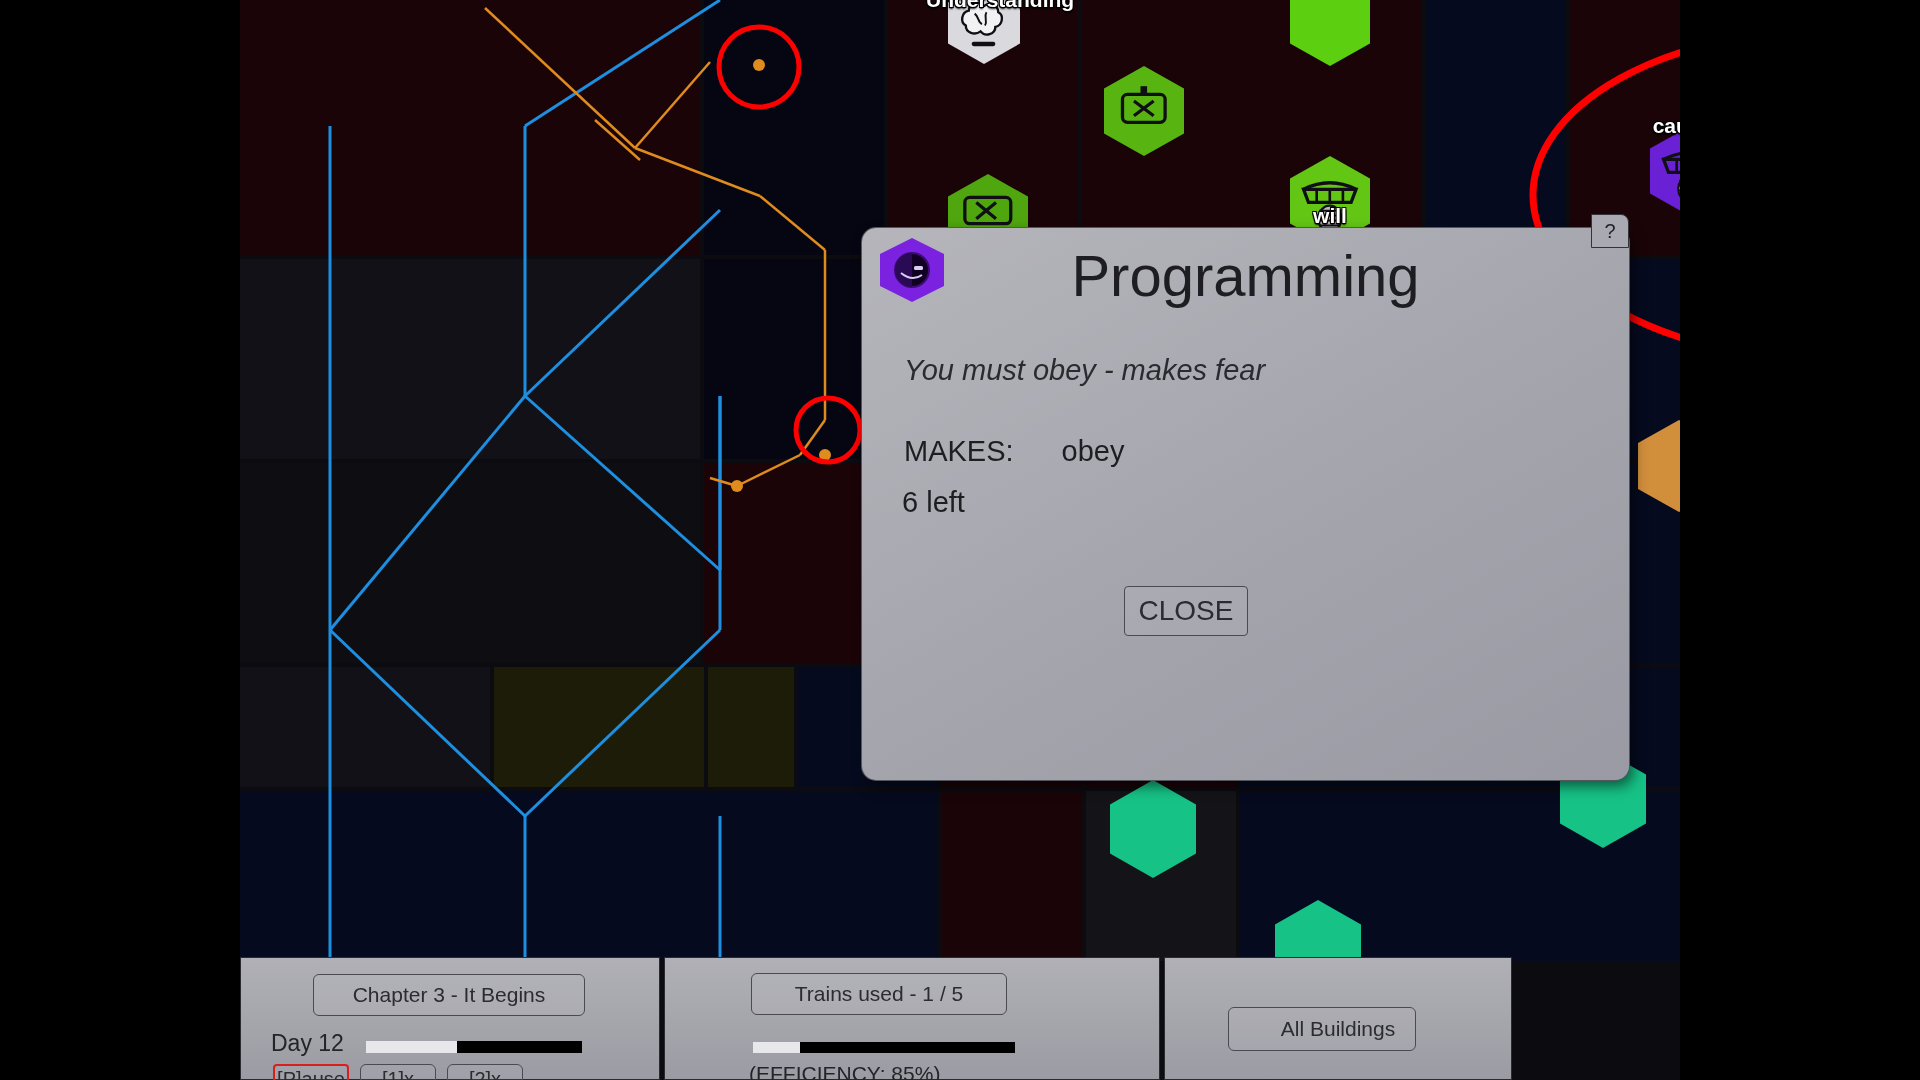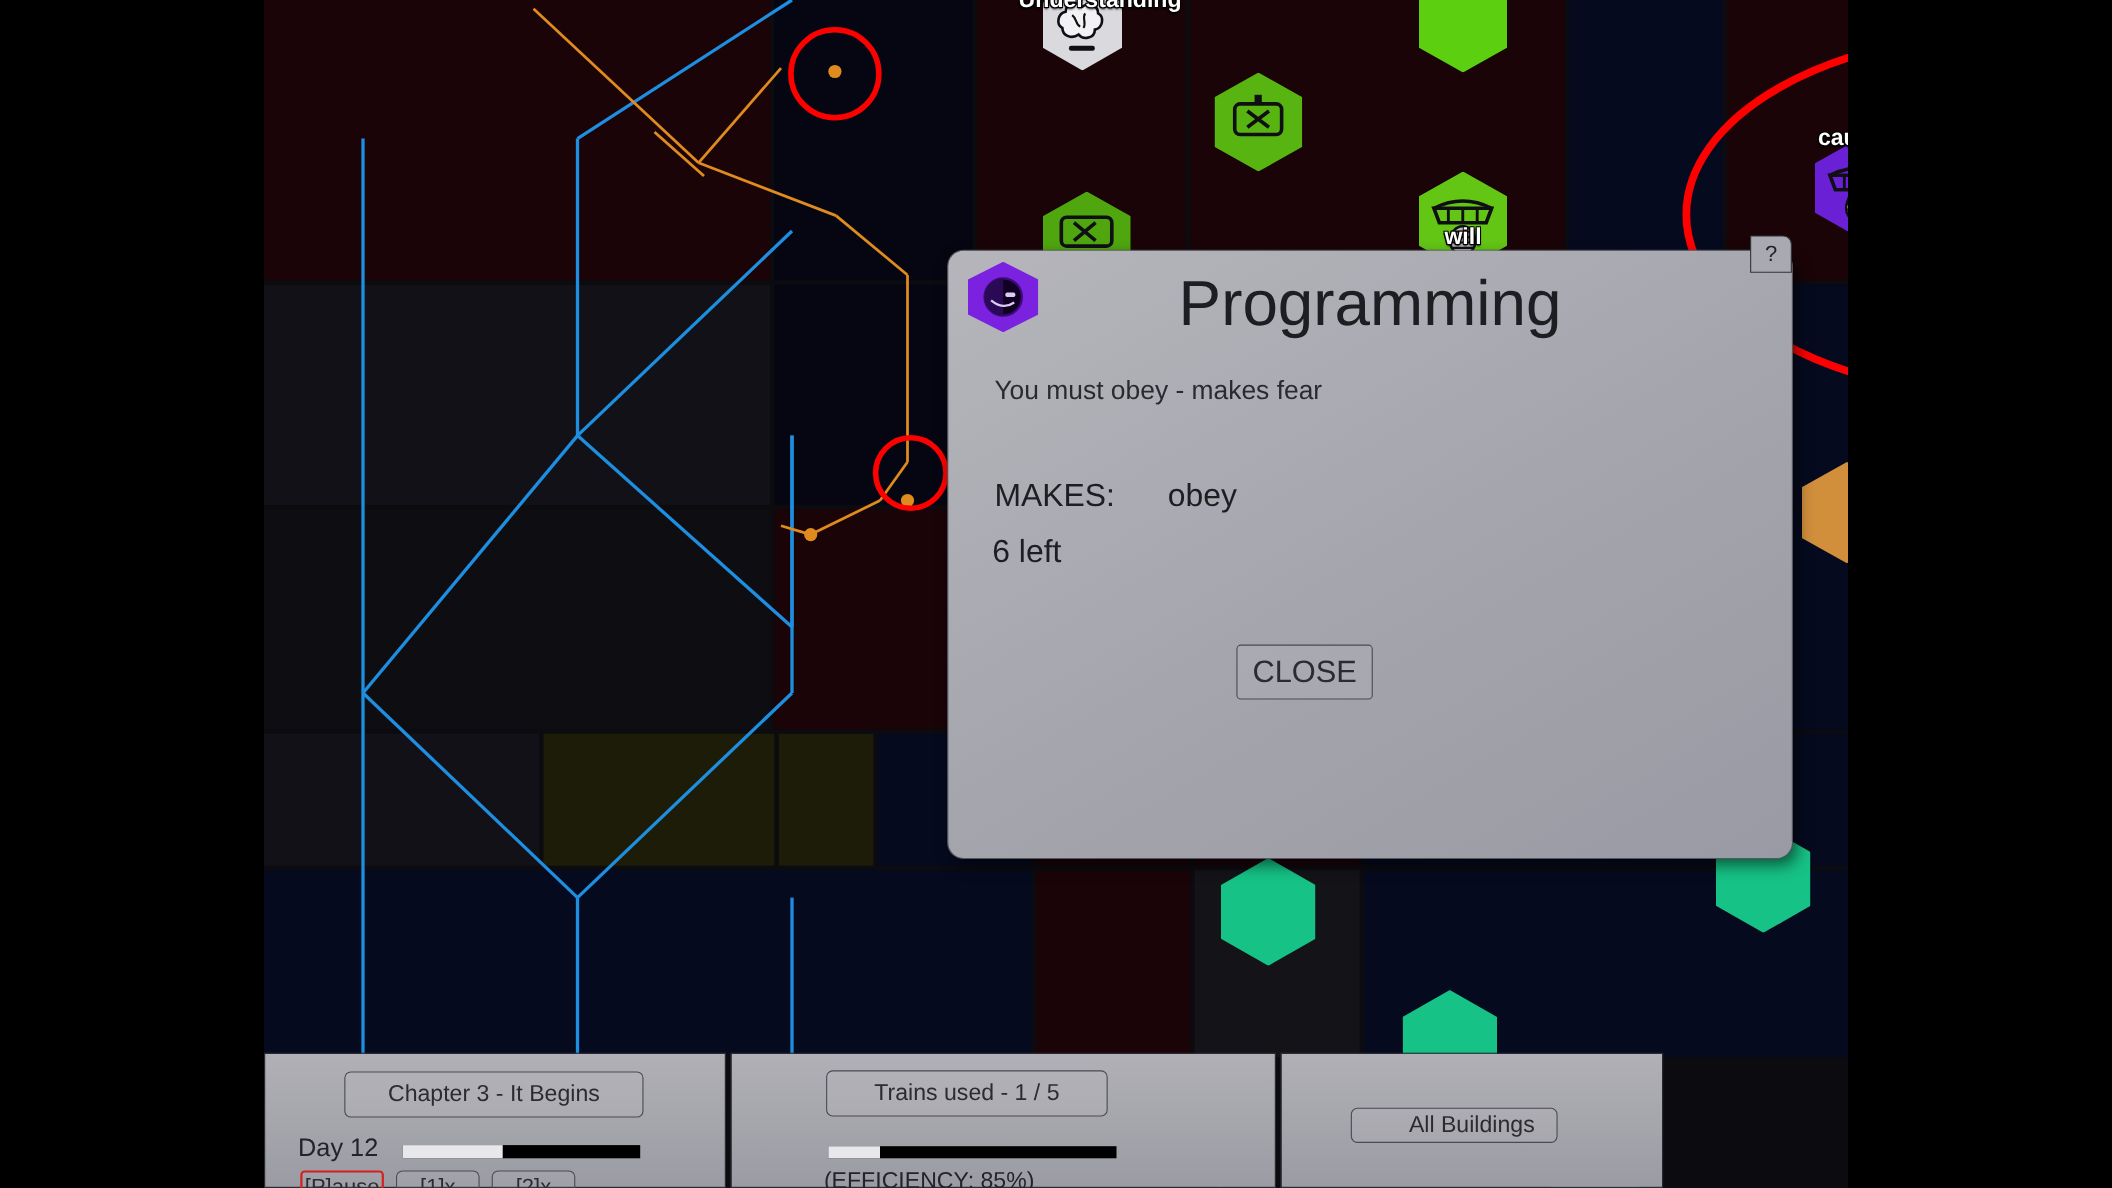--- a/index.html
+++ b/index.html
@@ -76,21 +76,21 @@
   .daybar > i { display:block; height:100%; background:#e8e8ec; }
   .speedrow { position:absolute; left:32px; top:106px; display:flex; gap:11px; }
   .speedbtn { width:76px; height:30px; font-size:20px; }
   .speedbtn.active { border:2px solid #d81f1f; border-radius:4px; }
 
   .trains-btn { position:absolute; left:86px; top:15px; width:256px; height:42px; }
   .trainbar { position:absolute; left:88px; top:84px; width:262px; height:11px; background:#000; }
   .trainbar > i { display:block; height:100%; background:#e8e8ec; }
   .eff { position:absolute; left:84px; top:104px; font-size:21px; color:#232329; }
 
-  .buildings-btn { position:absolute; left:63px; top:49px; width:188px; height:32px;padding-left:32px; }
+  .buildings-btn { position:absolute; left:63px; top:49px; width:188px; height:44px;padding-left:32px; }
   .minibtn { position:absolute; left:49px; top:39px; width:53px; height:62px; }
   .options-tab {
     position:absolute; right:-10px; bottom:-2px; width:112px; height:36px;
     background:#b0b0b6; border:1px solid #4a4a52; border-radius:4px 4px 0 0;
     display:flex; align-items:center; justify-content:center;
     font-size:21px; color:#232329;
   }
 
   
   #modal {
@@ -108,21 +108,21 @@
     position:absolute; left:18px; top:10px; width:64px; height:64px;
     clip-path: polygon(50% 0%, 100% 25%, 100% 75%, 50% 100%, 0% 75%, 0% 25%);
     background:#7a22e0; display:flex; align-items:center; justify-content:center;
   }
   #help-btn {
     position:absolute; right:0px; top:-14px; width:38px; height:34px;
     background:#a9a9b1; border:1px solid #33333a; border-radius:0 8px 0 0;
     font-size:20px; color:#23232a; display:flex; align-items:center; justify-content:center;
   }
   #modal-desc {
-    position:absolute; left:42px; top:114px; font-size:24px; 
+    position:absolute; left:42px; top:126px; font-size:29px; font-style:italic;
     color:#2a2a30;
   }
   .modal-row { position:absolute; font-size:29px; color:#1d1d22; }
   #row-makes { left:42px; top:207px; }
   #row-makes .mval { margin-left:48px; }
   #row-left  { left:40px; top:258px; }
   #close-btn {
     position:absolute; left:262px; top:358px; width:124px; height:50px;
     font-size:28px; border-radius:4px;
   }

